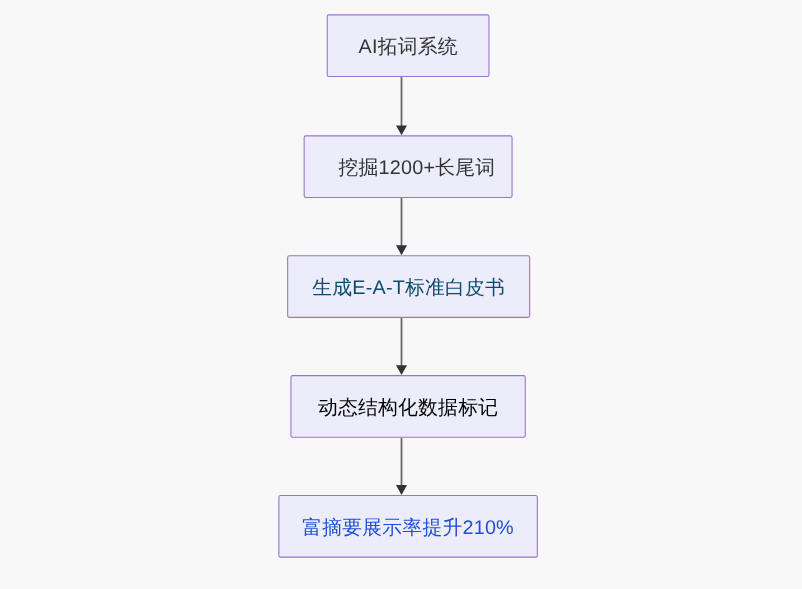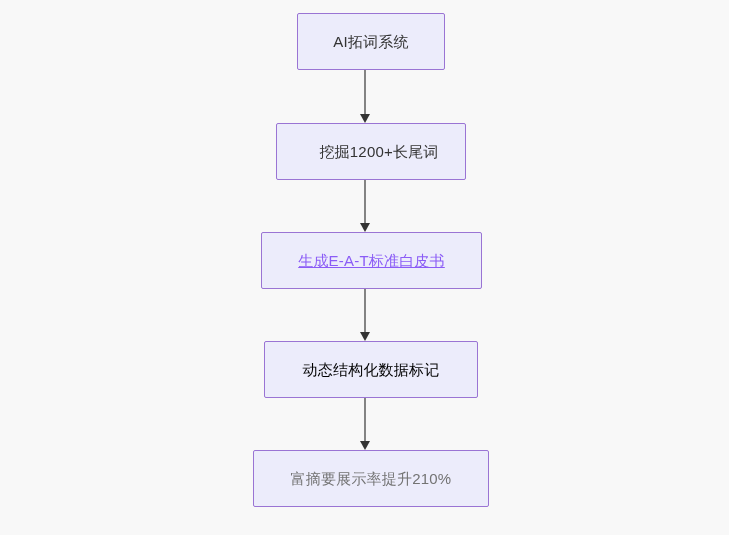--- a/index.html
+++ b/index.html
@@ -22,21 +22,21 @@
     position: absolute;
     box-sizing: border-box;
     background: #ececfb;
     border: 1.6px solid #9a74d4;
     border-radius: 2px;
     display: flex;
     align-items: center;
     justify-content: center;
   }
   .node-label {
-    font-size: 15px;
+    font-size: 18px;
     color: #333333;
     line-height: 1;
     letter-spacing: 0.2px;
     white-space: nowrap;
   }
   .connector {
     position: absolute;
     width: 12px;
   }
   .connector svg {
@@ -74,22 +74,22 @@
     </svg>
   </div>
 
   <div class="node" id="node-0" style="left: 297px; top: 13px; width: 148px; height: 57px; background: rgb(236, 236, 251); border-color: rgb(154, 116, 212);">
     <span class="node-label" style="color: rgb(51, 51, 51);">AI拓词系统</span>
   </div>
   <div class="node" id="node-1" style="left: 276px; top: 123px; width: 190px; height: 57px; background: rgb(236, 236, 251); border-color: rgb(154, 116, 212);">
     <span class="node-label" style="color: rgb(51, 51, 51); margin-left: 16px;">挖掘1200+长尾词</span>
   </div>
   <div class="node" id="node-2" style="left: 261px; top: 232px; width: 221px; height: 57px; background: rgb(236, 236, 251); border-color: rgb(154, 116, 212);">
-    <span class="node-label" style="color: #8b5cf6; text-decoration: underline;">生成E-A-T标准白皮书</span>
+    <span class="node-label" style="color: #0c4a6e;">生成E-A-T标准白皮书</span>
   </div>
   <div class="node" id="node-3" style="left: 264px; top: 341px; width: 214px; height: 57px; background: rgb(236, 236, 251); border-color: rgb(154, 116, 212);">
     <span class="node-label" style="color: #000000; text-align: right;">动态结构化数据标记</span>
   </div>
   <div class="node" id="node-4" style="left: 253px; top: 450px; width: 236px; height: 57px; background: rgb(236, 236, 251); border-color: rgb(154, 116, 212);">
-    <span class="node-label" style="color: #737373; text-align: center;">富摘要展示率提升210%</span>
+    <span class="node-label" style="color: #1d4ed8; text-align: center;">富摘要展示率提升210%</span>
   </div>
 
 </div>
 
 </body></html>

